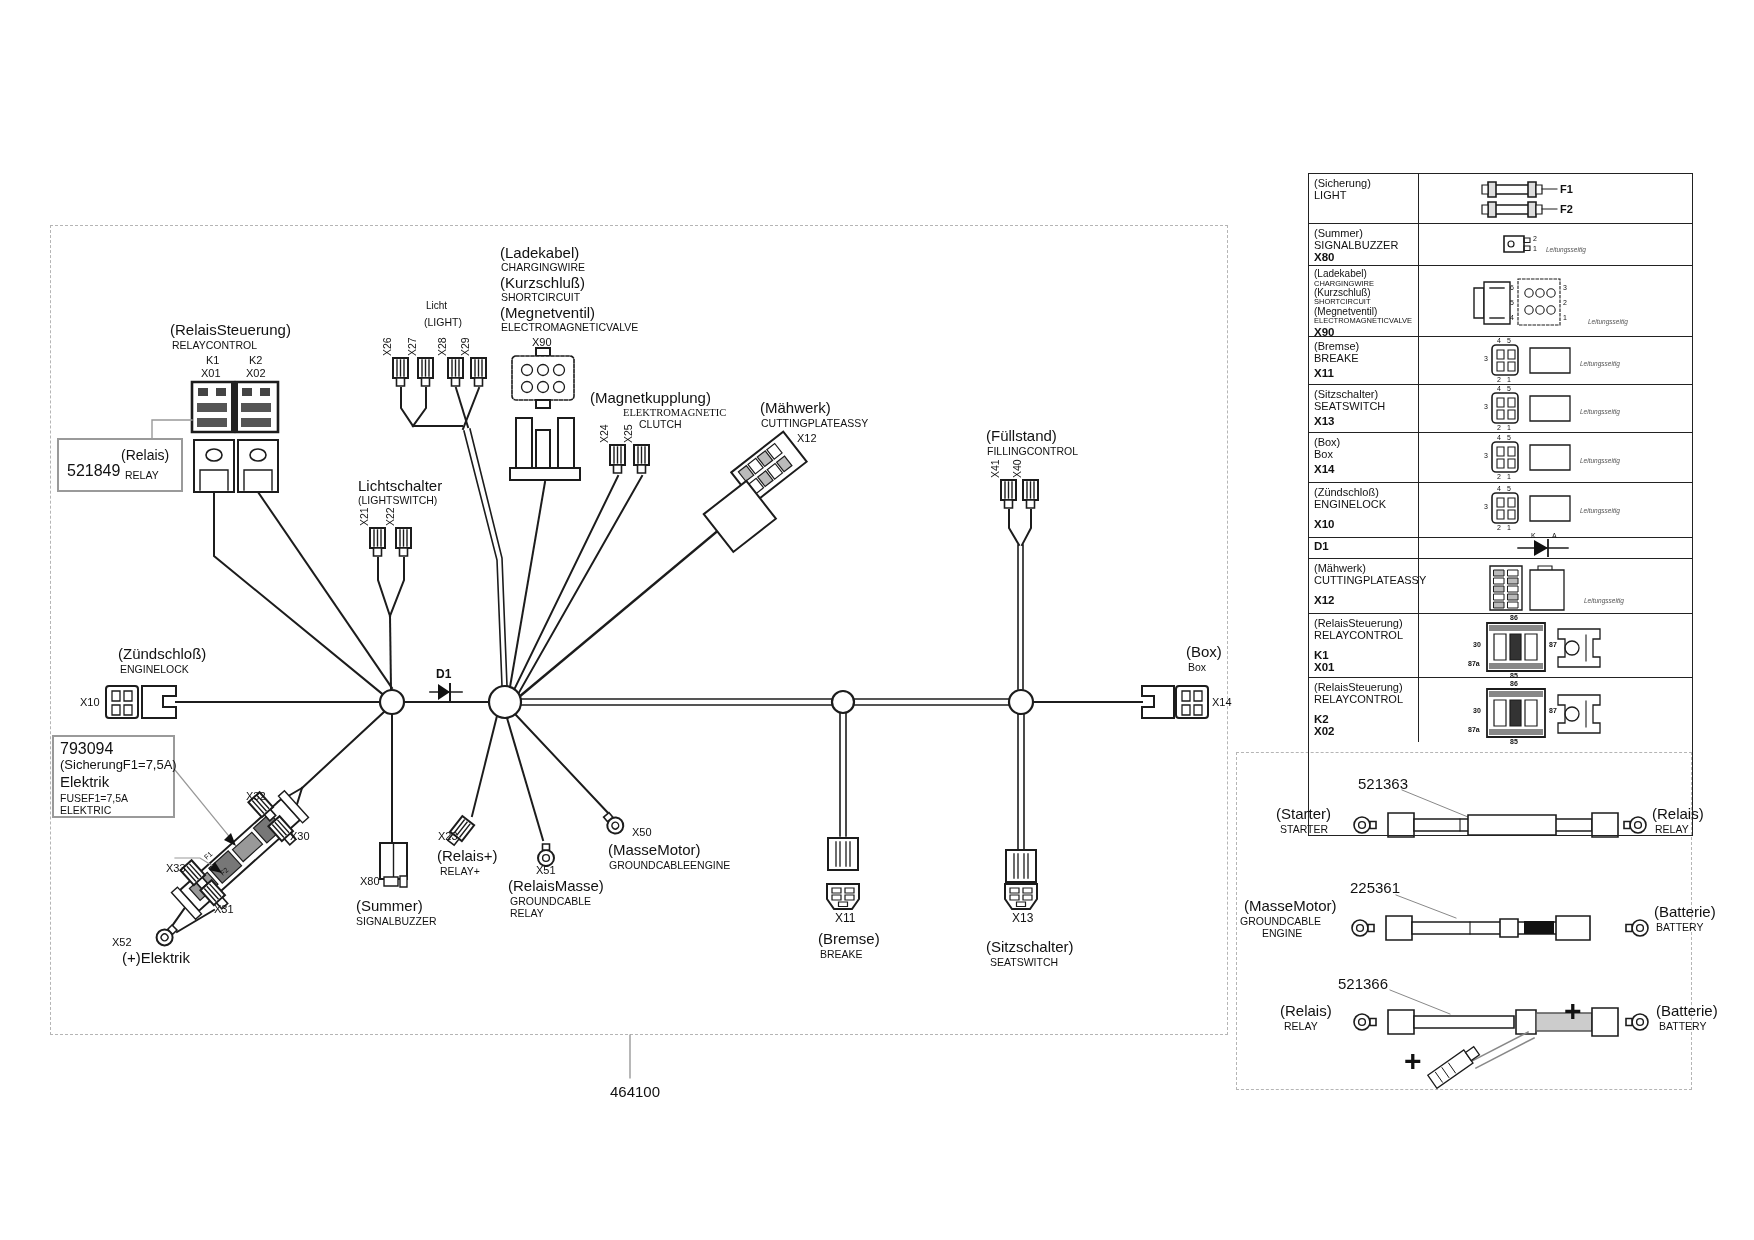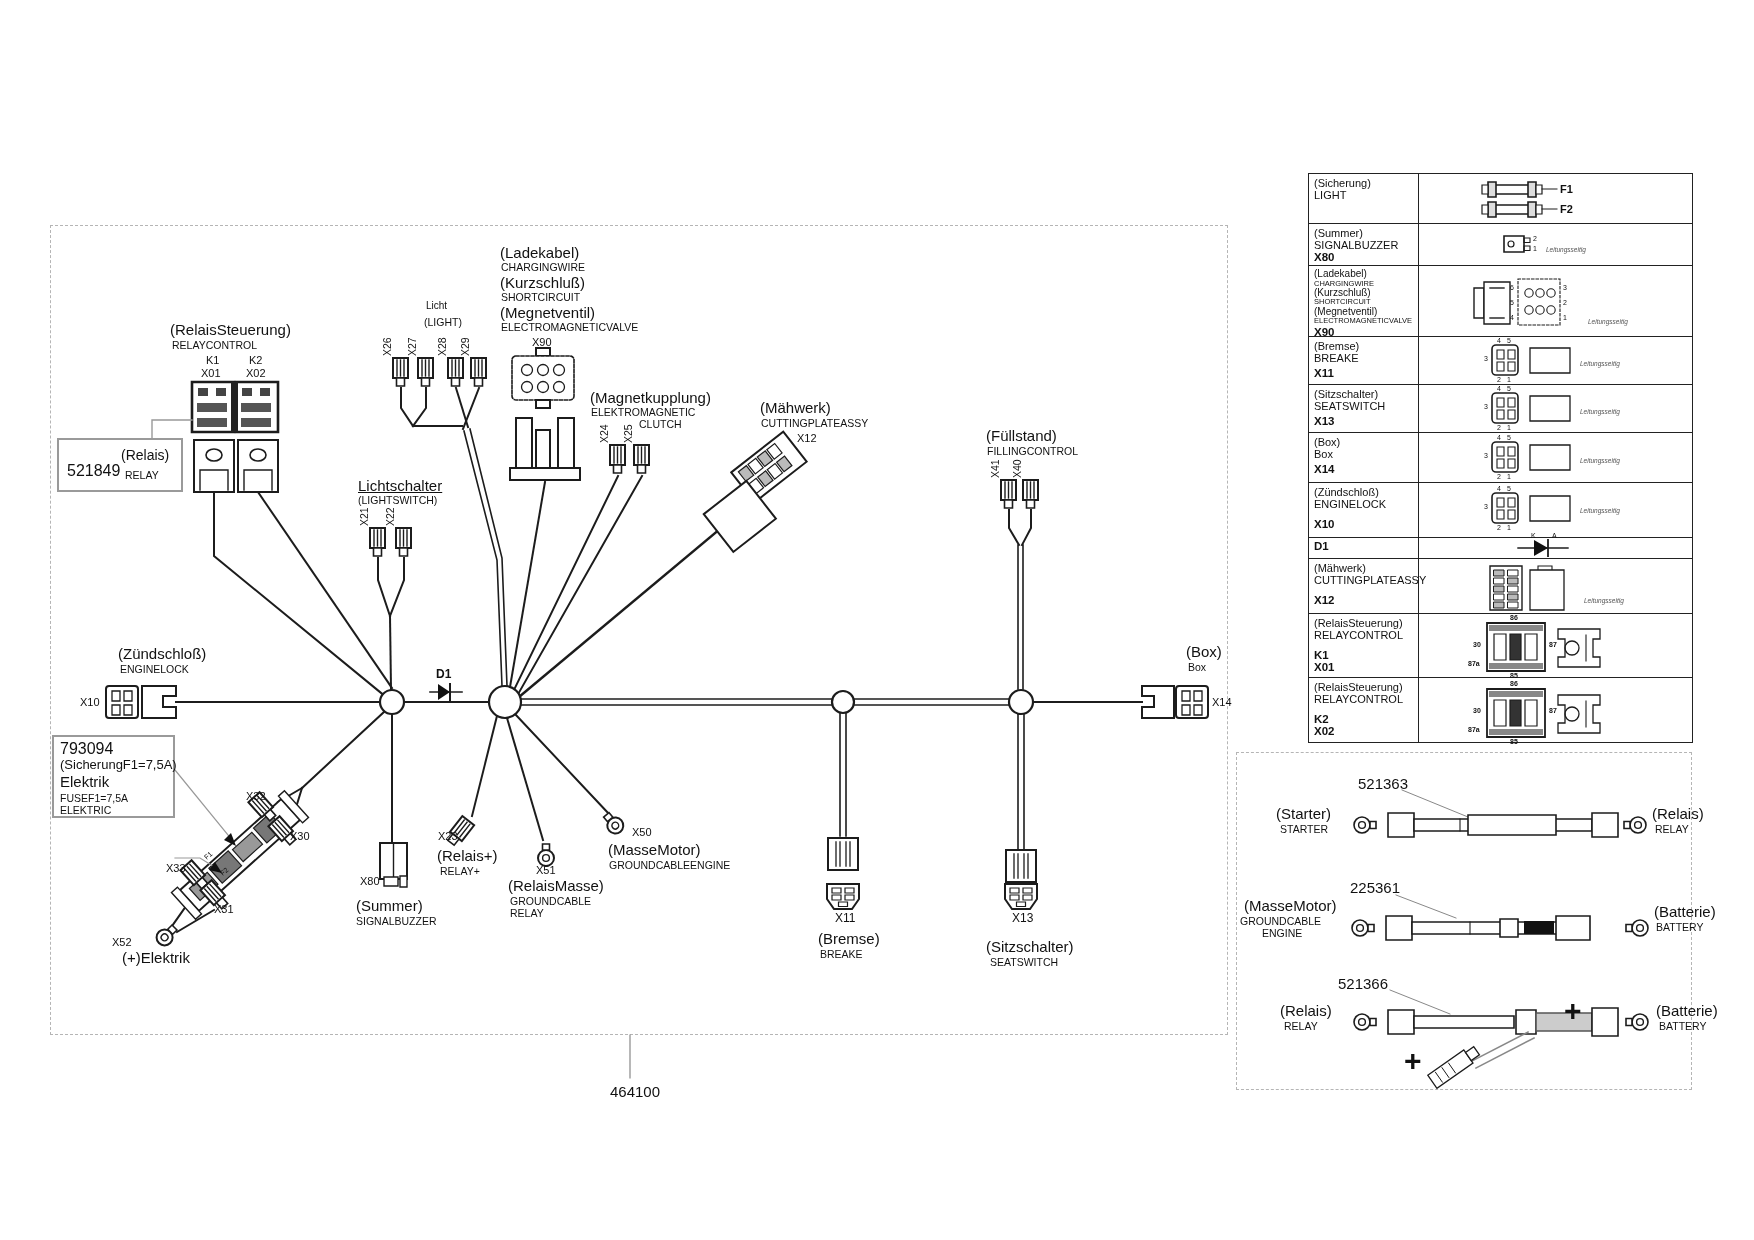--- a/index.html
+++ b/index.html
@@ -10,21 +10,21 @@
   .de  { font-size:14px; }
   .en  { font-size:10.5px; }
   .idl { font-size:11px; }
   .num { font-size:16px; }
   .rot { position:absolute; transform-origin:0 100%; transform:rotate(-90deg);
          font-size:10.5px; white-space:nowrap; height:14px; line-height:14px; }
   .dashbox { position:absolute; border:1.5px dashed #b5b5b5; }
   .refbox { position:absolute; border:2px solid #9a9a9a; background:#fff; }
   svg.art { position:absolute; left:0; top:0; }
   svg.art * { vector-effect:non-scaling-stroke; }
-  .legend { position:absolute; left:1308px; top:173px; width:385px; height:570px;
+  .legend { position:absolute; left:1308px; top:173px; width:385px; height:663px;
             border:1.6px solid #222; background:transparent; }
   .lrow { display:flex; border-bottom:1.6px solid #222; }
   .lrow:last-child { border-bottom:none; }
   .lcell { width:110px; border-right:1.6px solid #222; padding:3px 5px 0 5px; }
   .ricell { flex:1; position:relative; }
   .lcell span { display:block; }
   .t11 { font-size:11px; }
   .t10 { font-size:10px; line-height:1.05; }
   .t75 { font-size:7.5px; line-height:1.1; }
   .bold { font-weight:bold; }
@@ -437,27 +437,27 @@
   <div class="rot" style="left:472px;top:342px;">X29</div>
 
   <div class="lbl" style="left:500px;top:245px;font-size:15px;">(Ladekabel)</div>
   <div class="lbl en" style="left:501px;top:262px;">CHARGINGWIRE</div>
   <div class="lbl" style="left:500px;top:275px;font-size:15px;">(Kurzschluß)</div>
   <div class="lbl en" style="left:501px;top:292px;">SHORTCIRCUIT</div>
   <div class="lbl" style="left:500px;top:305px;font-size:15px;">(Megnetventil)</div>
   <div class="lbl en" style="left:501px;top:322px;">ELECTROMAGNETICVALVE</div>
   <div class="lbl idl" style="left:532px;top:336px;">X90</div>
 
-  <div class="lbl" style="left:358px;top:478px;font-size:15px;text-decoration:underline;">Lichtschalter</div>
+  <div class="lbl" style="left:358px;top:478px;font-size:15px;">Lichtschalter</div>
   <div class="lbl en" style="left:358px;top:495px;">(LIGHTSWITCH)</div>
   <div class="rot" style="left:371px;top:512px;">X21</div>
   <div class="rot" style="left:397px;top:512px;">X22</div>
 
   <div class="lbl" style="left:590px;top:390px;font-size:15px;">(Magnetkupplung)</div>
-  <div class="lbl en" style="left:591px;top:407px;">ELEKTROMAGNETIC</div>
+  <div class="lbl en" style="left:623px;top:407px;font-family:Liberation Serif, serif;">ELEKTROMAGNETIC</div>
   <div class="lbl en" style="left:591px;top:419px;margin-left:48px;">CLUTCH</div>
   <div class="rot" style="left:611px;top:429px;">X24</div>
   <div class="rot" style="left:635px;top:429px;">X25</div>
 
   <div class="lbl" style="left:760px;top:400px;font-size:15px;">(Mähwerk)</div>
   <div class="lbl en" style="left:761px;top:418px;">CUTTINGPLATEASSY</div>
   <div class="lbl idl" style="left:797px;top:432px;">X12</div>
 
   <div class="lbl" style="left:986px;top:428px;font-size:15px;">(Füllstand)</div>
   <div class="lbl en" style="left:987px;top:446px;">FILLINGCONTROL</div>

